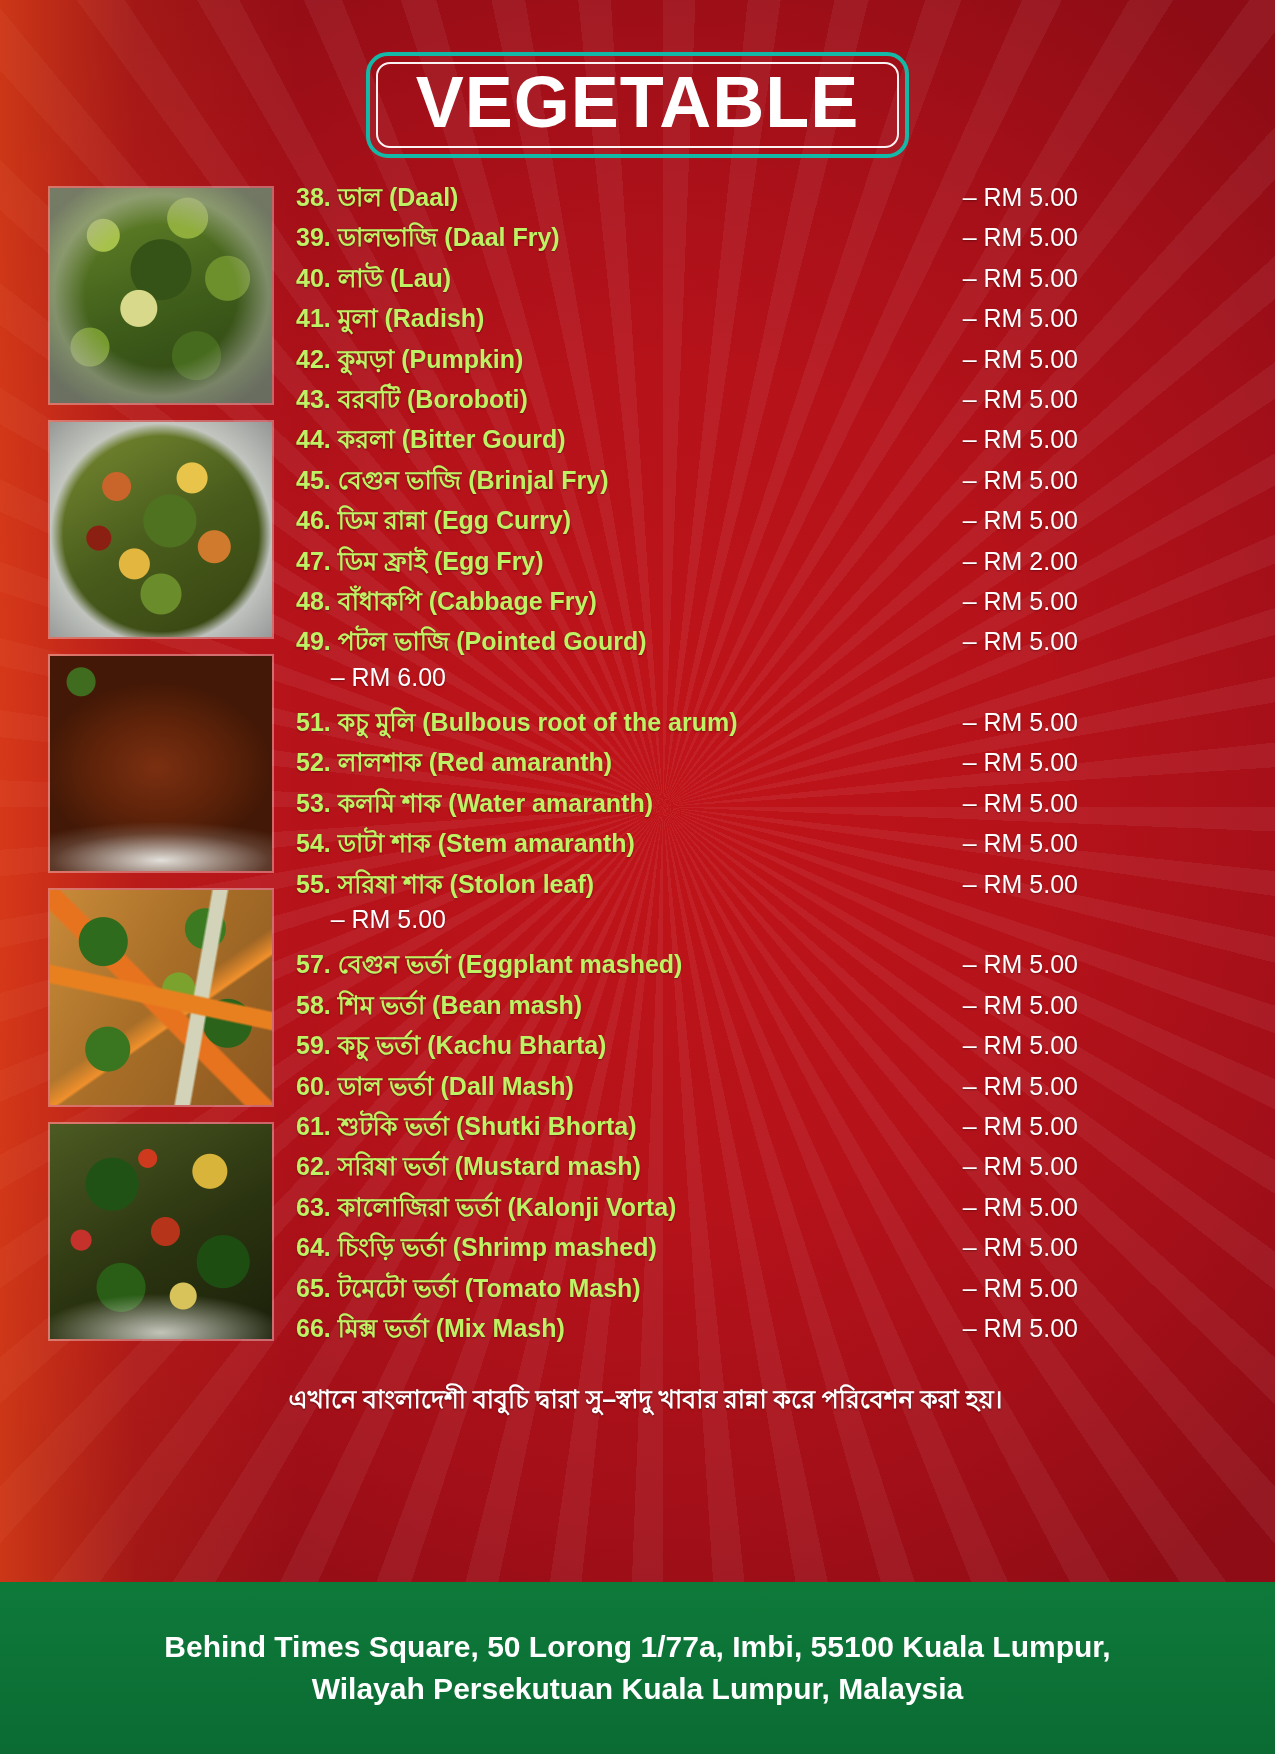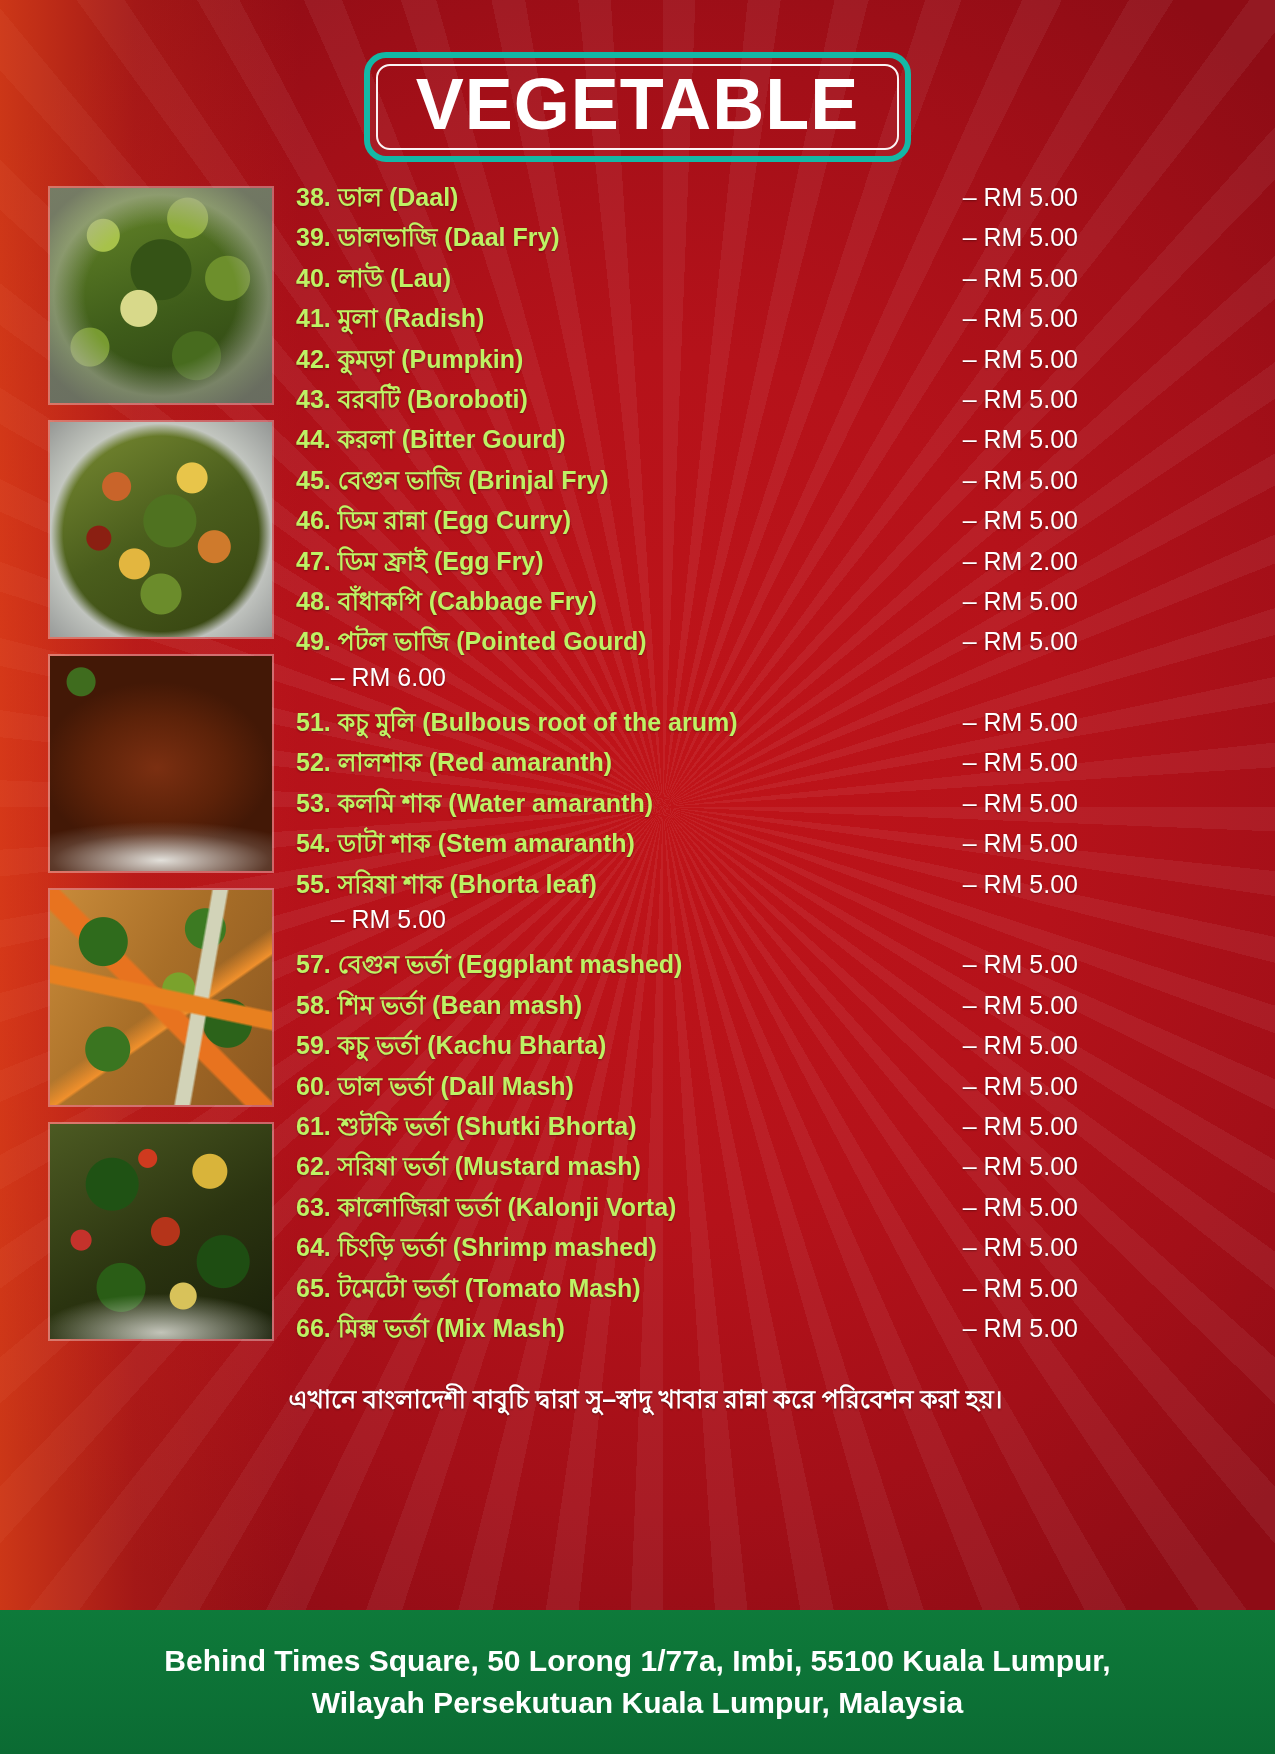--- a/index.html
+++ b/index.html
@@ -33,21 +33,21 @@
     position: absolute; top:0; left:0; width: 300px; height: 100%;
     background: linear-gradient(90deg, rgba(255,90,25,0.55) 0%, rgba(226,60,28,0.25) 45%, rgba(200,22,29,0) 100%);
   }
 
   
   .title-wrap {
     position: absolute; top: 52px; left: 0; width: 100%;
     display: flex; justify-content: center;
   }
   .title-box {
-    border: 6px solid #14b8a6;
+    border: 4px solid #14b8a6;
     border-radius: 22px;
     padding: 10px 46px 16px 46px;
     position: relative;
   }
   .title-box:after {
     content: "";
     position: absolute; inset: 6px;
     border: 2px solid rgba(255,255,255,0.95);
     border-radius: 14px;
   }
@@ -201,21 +201,21 @@
     font-size: 25px;
     font-weight: 700;
     text-shadow: 0 1px 2px rgba(0,0,0,0.4);
     padding-left: 16px;
   }
 
   
   .footer {
     position: absolute;
     left: 0; bottom: 0; width: 100%;
-    height: 144px;
+    height: 172px;
     background: linear-gradient(180deg, #0e7a3a 0%, #0b6b33 100%);
     display: flex;
     flex-direction: column;
     align-items: center;
     justify-content: center;
     gap: 8px;
   }
   .footer div {
     color: #ffffff;
     font-size: 30px;
@@ -316,21 +316,21 @@
     </div>
     <div class="row">
       <div class="item"><span>53.</span> <span class="bn">কলমি শাক</span> <span>(Water amaranth)</span></div>
       <div class="price">– RM 5.00</div>
     </div>
     <div class="row">
       <div class="item"><span>54.</span> <span class="bn">ডাটা শাক</span> <span>(Stem amaranth)</span></div>
       <div class="price">– RM 5.00</div>
     </div>
     <div class="row">
-      <div class="item"><span>55.</span> <span class="bn">সরিষা শাক</span> <span>(Bhorta leaf)</span></div>
+      <div class="item"><span>55.</span> <span class="bn">সরিষা শাক</span> <span>(Stolon leaf)</span></div>
       <div class="price">– RM 5.00</div>
     </div>
     <div class="row">
       <div class="price">– RM 5.00</div>
     </div>
     <div class="row">
       <div class="item"><span>57.</span> <span class="bn">বেগুন ভর্তা</span> <span>(Eggplant mashed)</span></div>
       <div class="price">– RM 5.00</div>
     </div>
     <div class="row">

